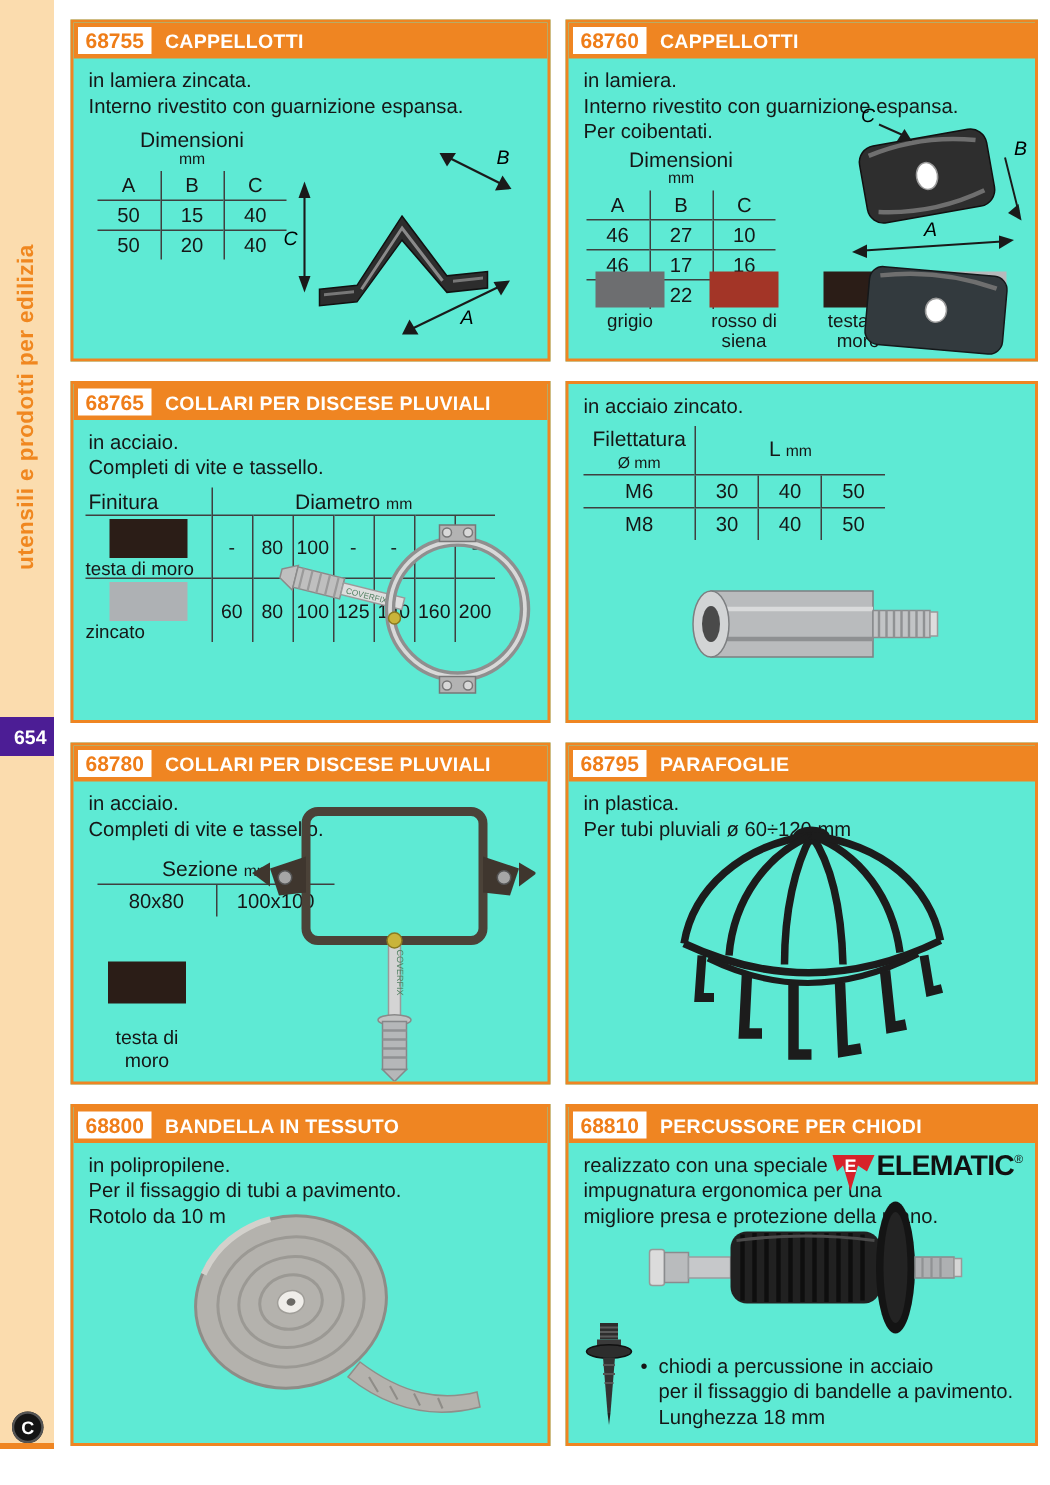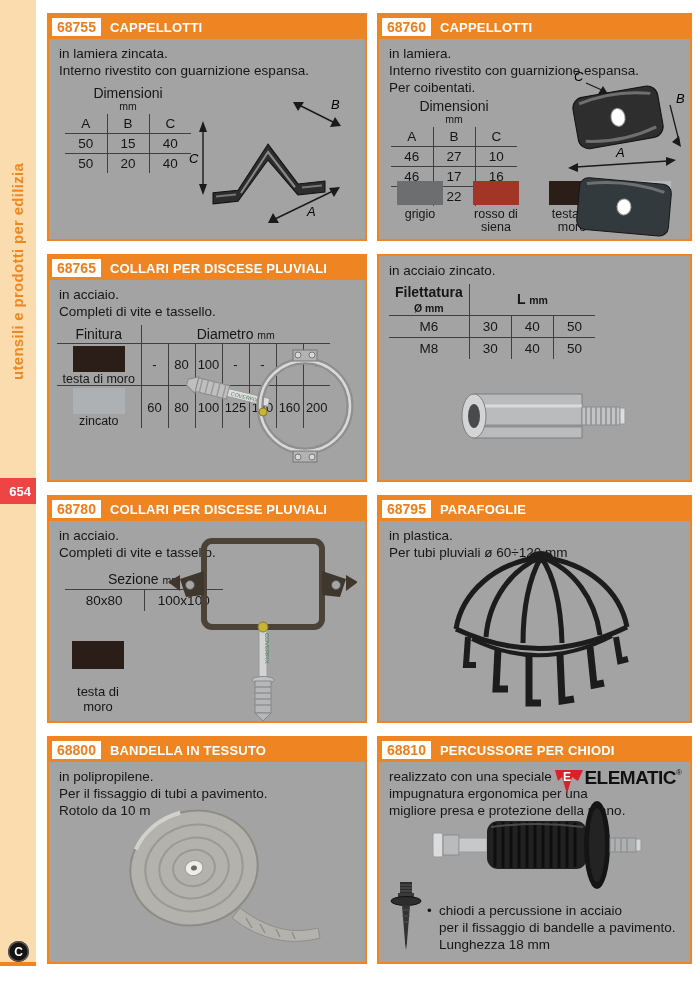--- a/index.html
+++ b/index.html
@@ -7,31 +7,31 @@
     font-family:"Liberation Sans", sans-serif; color:#161616; }
   .page { position:relative; width:700px; height:990px; overflow:hidden; background:#fff; }
 
   
   .sidebar { position:absolute; left:0; top:0; width:36px; height:966px;
     background:#fbdcae; border-bottom:4px solid #ef8522; }
   .vtext { position:absolute; left:9px; top:380px; transform:rotate(-90deg);
     transform-origin:0 0; white-space:nowrap; color:#f0871f; font-weight:bold;
     font-size:15px; letter-spacing:.3px; }
   .pagenum { position:absolute; left:0; top:478px; width:36px; height:26px;
-    background:#ef4444; color:#fff; font-weight:bold; font-size:13px;
+    background:#4c1d95; color:#fff; font-weight:bold; font-size:13px;
     display:flex; align-items:center; justify-content:flex-end; padding-right:5px; }
   .clogo { position:absolute; left:8px; top:941px; width:21px; height:21px;
     border-radius:50%; background:#141414; color:#fff; font-weight:bold; font-size:12px;
     display:flex; align-items:center; justify-content:center; box-shadow:inset 0 0 0 1.5px #555; }
 
   
   .grid { position:absolute; left:47px; top:13px; width:645px;
     display:grid; grid-template-columns:320px 315px; grid-template-rows:repeat(4,228px);
     gap:13px 10px; }
-  .cell { border:2px solid #ef8522; background:#a3a3a3; position:relative; overflow:hidden; }
+  .cell { border:2px solid #ef8522; background:#5eead4; position:relative; overflow:hidden; }
   .head { height:24px; background:#ef8522; display:flex; align-items:center;
     gap:9px; padding:2px 6px 2px 3px; }
   .code { background:#fff; color:#ef7d18; font-weight:bold; font-size:14px;
     padding:0 5px; line-height:18px; }
   .title { color:#fff; font-weight:bold; font-size:13px; letter-spacing:.2px; white-space:nowrap; }
   .desc { margin:7px 0 0 10px; font-size:13.5px; line-height:1.25; }
   .desc div { white-space:nowrap; }
 
   
   .dimtab { margin:6px 0 0 16px; display:inline-block; text-align:center; }
@@ -40,29 +40,29 @@
   .dimtab table { border-collapse:collapse; margin-top:3px; }
   .dimtab th, .dimtab td { width:42px; text-align:center; font-weight:normal;
     font-size:13.5px; padding:2px 0; }
   .dimtab th + th, .dimtab td + td { border-left:1.5px solid #3f3f3f; }
   .dimtab tr + tr th, .dimtab tr + tr td { border-top:1.5px solid #3f3f3f; }
 
   
   .fintab { margin:4px 0 0 8px; border-collapse:collapse; font-size:13px; }
   .fintab th { font-weight:normal; font-size:14px; padding:1px 2px; }
   .fintab small { font-size:10.5px; }
-  .fintab .fincol { width:84px; text-align:center; }
+  .fintab .fincol { width:84px; text-align:left; }
   .fintab td.val { width:27px; text-align:center; padding:4px 2px; }
   .fintab th + th, .fintab td + td { border-left:1.4px solid #3f3f3f; }
   .fintab tr + tr td { border-top:1.4px solid #3f3f3f; }
   .fintab .swl { font-size:12.5px; line-height:1; margin-top:1px; }
 
   
   .filtab { margin:4px 0 0 10px; border-collapse:collapse; font-size:13.5px; text-align:center; }
-  .filtab th { font-weight:bold; font-size:14px; line-height:1.05; padding:1px 6px; }
+  .filtab th { font-weight:normal; font-size:14px; line-height:1.05; padding:1px 6px; }
   .filtab small { font-size:10.5px; }
   .filtab td { width:42px; padding:3px 0; }
   .filtab th + th, .filtab td + td { border-left:1.4px solid #3f3f3f; }
   .filtab tr + tr td { border-top:1.4px solid #3f3f3f; }
 
   
   .seztab { margin:9px 0 0 16px; width:158px; text-align:center; font-size:14px; }
   .seztab .cap { border-bottom:1.5px solid #3f3f3f; padding-bottom:2px; }
   .seztab .cap small { font-size:10.5px; }
   .sezrow { display:flex; }

